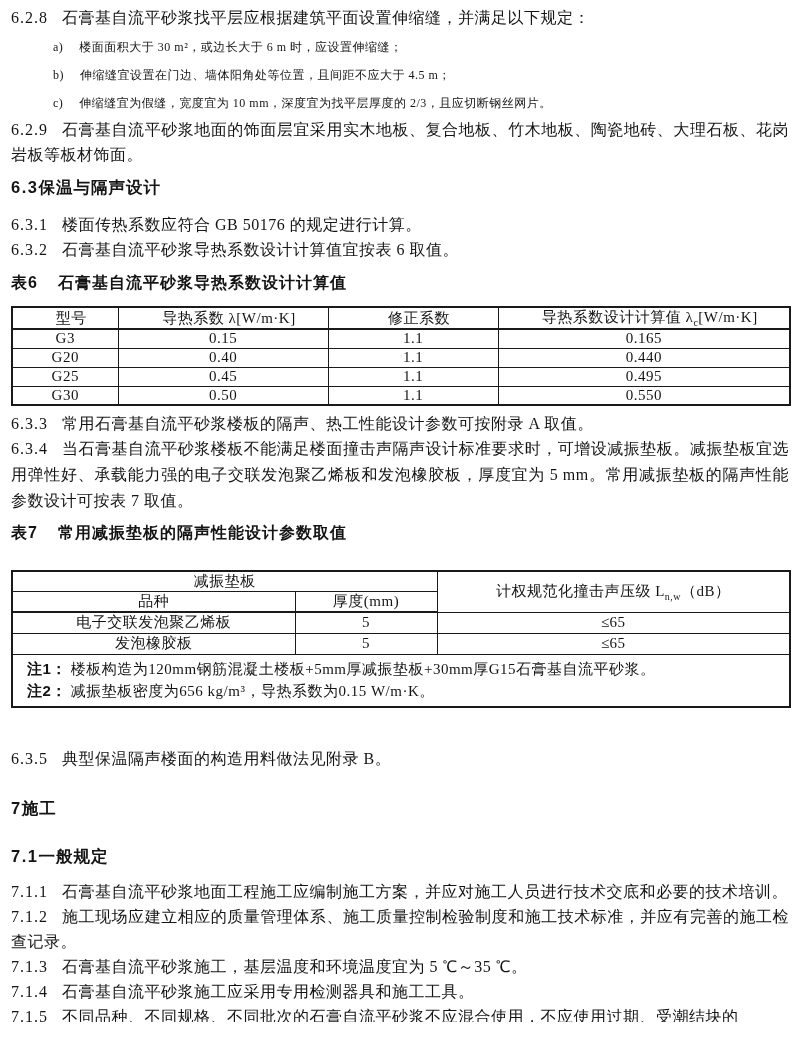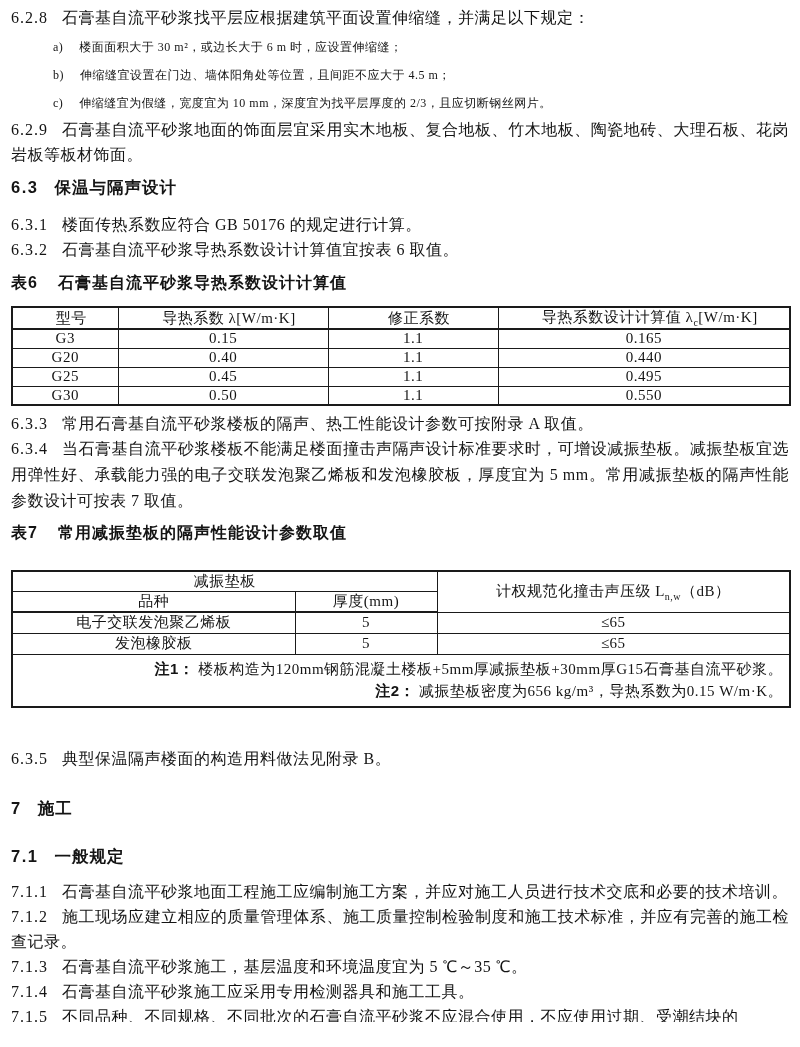--- a/index.html
+++ b/index.html
@@ -41,21 +41,21 @@
   }
   .sub-item .lbl { margin-right: 16px; }
   
   .heading {
     font-family: "Liberation Sans", sans-serif;
     font-weight: bold;
     font-size: 16.5px;
     line-height: 22px;
     letter-spacing: 1px;
   }
-  .heading .hnum { margin-right: 16px; letter-spacing: 1.5px; }
+  .heading .hnum { letter-spacing: 1.5px; }
   .h63  { margin-top: 9px; }
   .h631 { margin-top: 14px; }
   .caption {
     font-family: "Liberation Sans", sans-serif;
     font-weight: bold;
     font-size: 16px;
     line-height: 22px;
     text-align: left;
     letter-spacing: 1px;
   }
@@ -83,21 +83,21 @@
   .tbl6 th { height: 21px; border-bottom-width: 2px; padding-left: 16px; }
   .tbl6 td { height: 19px; }
   .tbl7 .grp-row th { height: 19px; }
   .tbl7 .sub-row th { height: 19px; border-bottom-width: 2px; }
   .tbl7 td { height: 21px; }
   .tbl7 .notes-cell {
     text-align: left;
     padding: 3px 6px 4px 14px;
     height: auto;
   }
-  .note-line { font-size: 15px; line-height: 21px; text-align: right; }
+  .note-line { font-size: 15px; line-height: 21px; }
   .note-lbl {
     font-family: "Liberation Sans", sans-serif;
     font-weight: bold;
     margin-right: 4px;
   }
   sub.lsub { font-size: 10px; }
   
   .p629  { }
   .p633  { margin-top: 5px; }
   .p634  { line-height: 26px; }

